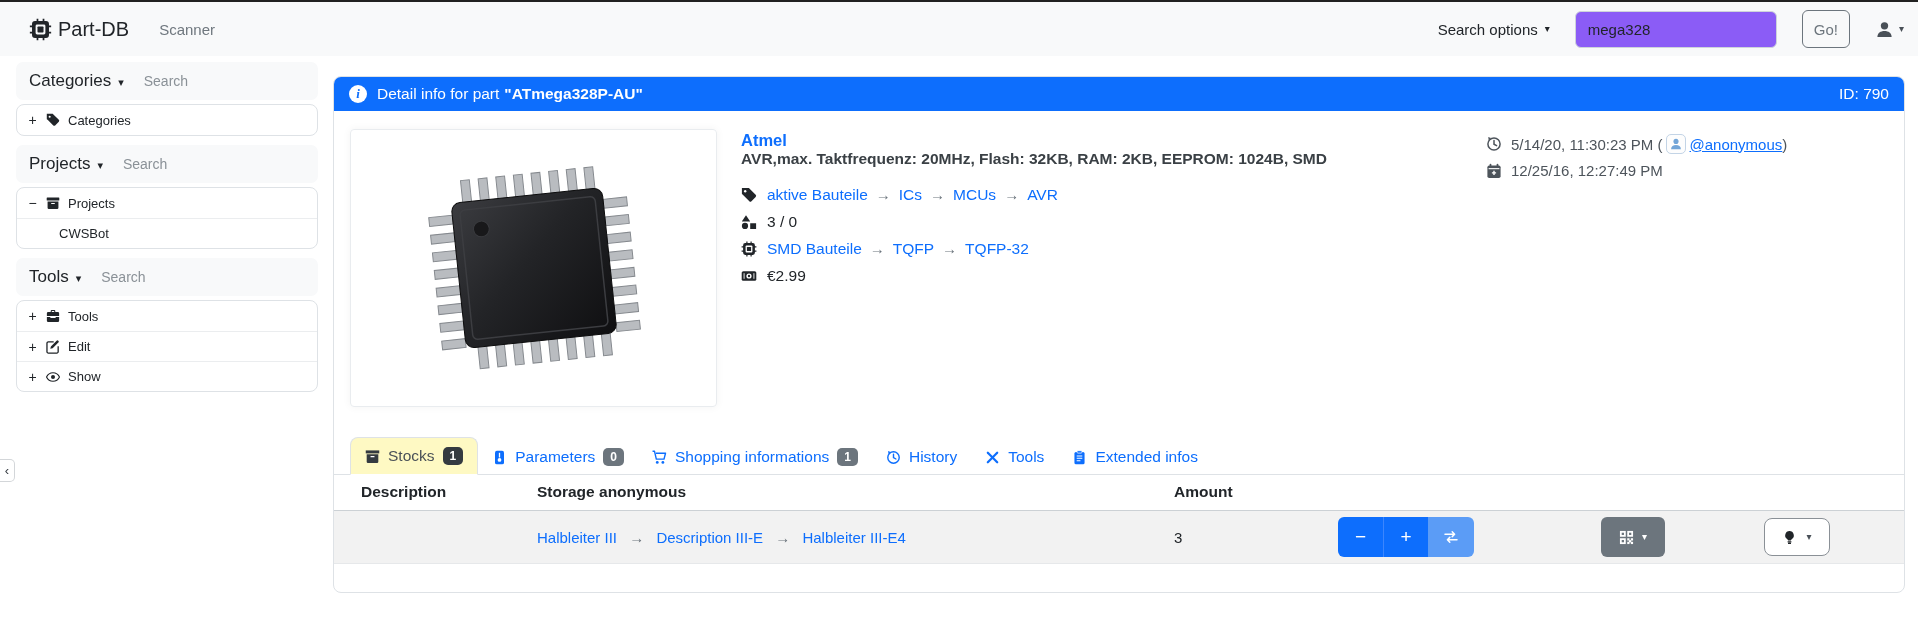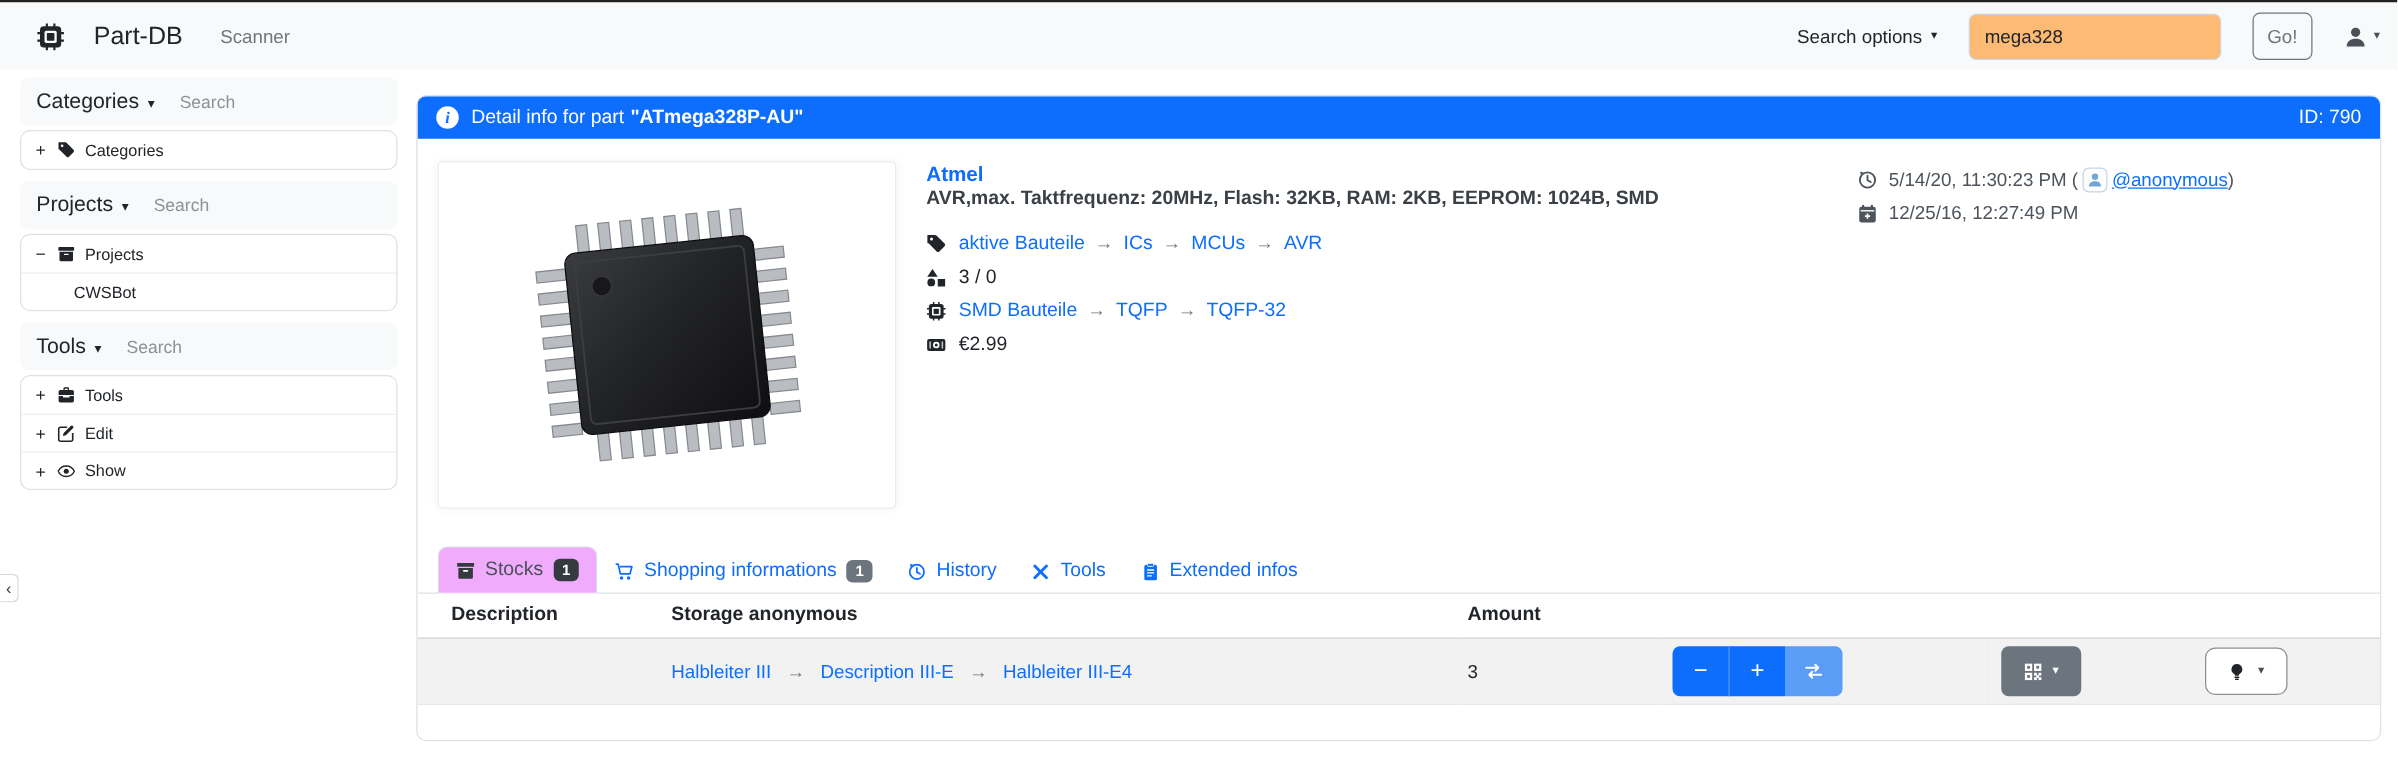--- a/index.html
+++ b/index.html
@@ -3,28 +3,28 @@
 <meta charset="utf-8">
 <style>
 *{box-sizing:border-box;margin:0;padding:0}
 body{width:1918px;height:617px;overflow:hidden;background:#fff;color:#212529;
   font-family:"Liberation Sans","DejaVu Sans",sans-serif;font-size:15px;position:relative}
 a{cursor:pointer}
 svg{display:block}
 .topstrip{height:2px;background:#212121}
 
 .navbar{height:54px;background:#f8f9fa;display:flex;align-items:center;padding:0 14px 0 29px}
-.brand{display:flex;align-items:center;gap:23px;font-size:20px;color:#212529;font-weight:500}
+.brand{display:flex;align-items:center;gap:6px;font-size:20px;color:#212529;font-weight:500}
 .brand svg{width:23px;height:23px;color:#212529}
 .nav-scanner{margin-left:30px;color:#6f777e;font-size:15px;text-decoration:none}
 .nav-right{margin-left:auto;display:flex;align-items:center;gap:25px}
 .search-options{display:flex;align-items:center;gap:7px;font-size:15px;color:#212529;cursor:pointer}
 .caret{font-size:10px;line-height:1}
 .search-input{width:202px;height:37px;border:1px solid #ced4da;border-radius:6px;padding:0 12px;
-  font-size:15px;color:#212529;background:#fdba74;font-family:inherit}
+  font-size:15px;color:#212529;background:#8b5cf6;font-family:inherit}
 .go-btn{height:38px;padding:0 11px;border:1px solid #6c757d;border-radius:6px;background:#f8f9fa;
   color:#6c757d;font-size:15px;cursor:pointer;font-family:inherit}
 .user-menu{display:flex;align-items:center;gap:5px;color:#495057;cursor:pointer}
 .user-menu svg{width:19px;height:19px}
 
 .page{display:flex;align-items:flex-start}
 .sidebar{width:302px;margin:6px 0 0 16px;flex:none}
 .side-head{background:#f8f9fa;border-radius:7px;height:38px;display:flex;align-items:center;
   padding:0 13px;margin-bottom:4px}
 .side-title{font-size:17px;color:#212529;display:flex;align-items:baseline;gap:7px;cursor:pointer}
@@ -72,21 +72,21 @@
 .date-line .ric{width:16px;height:16px;color:#4d545b;margin-right:9px;flex:none}
 .avatar{width:20px;height:20px;border-radius:5px;background:#fdfdfd;border:1px solid #c3d4e6;
   display:inline-flex;align-items:center;justify-content:center;margin:0 4px 0 3px;flex:none}
 .avatar svg{width:14px;height:14px;color:#72a5d8}
 .user-link{color:#0d6efd;text-decoration:underline}
 
 .tabs{display:flex;align-items:flex-end;border-bottom:1px solid #dee2e6;margin-top:30px;padding-left:16px}
 .tab{display:flex;align-items:center;gap:8px;padding:9px 14px;font-size:15.5px;color:#0d6efd;
   margin-bottom:-1px;cursor:pointer;position:relative}
 .tab svg{width:15px;height:15px;flex:none}
-.tab.active{background:#f0abfc;border:1px solid #dee2e6;border-bottom-color:#fff;
+.tab.active{background:#fef9c3;border:1px solid #dee2e6;border-bottom-color:#fff;
   border-radius:8px 8px 0 0;color:#495057}
 .tab.active svg{color:#343a40}
 .badge{padding:3px 7px;border-radius:5px;background:#6c757d;color:#fff;font-size:12px;
   font-weight:700;line-height:1}
 .badge:empty{display:none}
 .badge.dark{background:#343a40}
 
 table{width:100%;border-collapse:collapse}
 th{text-align:left;font-size:15.5px;padding:8px 8px 9px;color:#212529;border-bottom:1px solid #ccd1d5}
 th.first{padding-left:27px}
@@ -387,20 +387,29 @@
 
       <div class="tabs">
         <div class="tab active">
           <svg viewBox="0 0 16 16" fill="currentColor">
               <path d="M0.8 1.5h14.4v3.2H0.8z"></path>
               <path d="M1.8 5.7h12.4v8a1.3 1.3 0 0 1-1.3 1.3H3.1a1.3 1.3 0 0 1-1.3-1.3v-8z"></path>
               <rect x="5.8" y="7.4" width="4.4" height="1.5" rx=".5" fill="#fff"></rect>
             </svg>
           <span>Stocks</span>
           <span class="badge dark">1</span>
+        </div>
+        <div class="tab">
+          <svg viewBox="0 0 16 16">
+              <rect x="3.2" y="0.8" width="9.6" height="14.4" rx="2" fill="currentColor"></rect>
+              <circle cx="8" cy="10.6" r="2" fill="#fff"></circle>
+              <rect x="7.3" y="3" width="1.4" height="5" fill="#fff"></rect>
+            </svg>
+          <span>Parameters</span>
+          <span class="badge">0</span>
         </div>
         <div class="tab">
           <svg viewBox="0 0 16 16">
               <path d="M.6 1.4h2.1l1.9 8.3h8.2l1.6-6.2H4.2" fill="none" stroke="currentColor" stroke-width="1.5" stroke-linejoin="round"></path>
               <circle cx="5.6" cy="13.2" r="1.5" fill="currentColor"></circle>
               <circle cx="11.6" cy="13.2" r="1.5" fill="currentColor"></circle>
             </svg>
           <span>Shopping informations</span>
           <span class="badge">1</span>
         </div>

